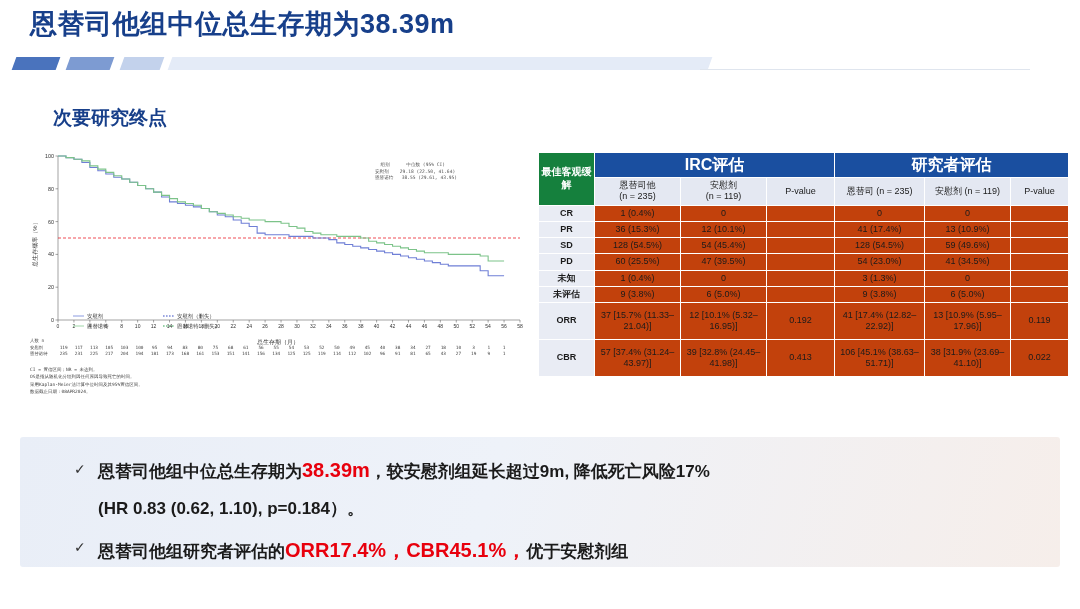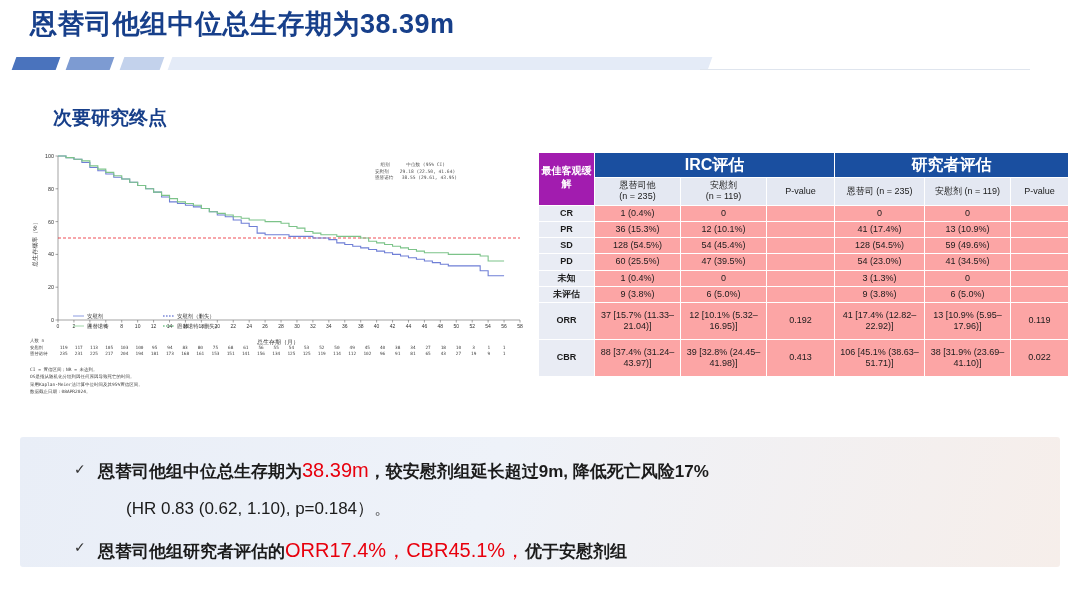--- a/index.html
+++ b/index.html
@@ -56,41 +56,41 @@
   
   .tbl-wrap{position:absolute;left:538px;top:152px;width:530px;}
   table{border-collapse:collapse;width:530px;table-layout:fixed;}
   th,td{
     border:1px solid #ffffff;
     font-size:9px;color:#1b1b1b;text-align:center;
     padding:2px 1px;line-height:1.25;vertical-align:middle;
   }
   th.hblue{background:#1a4fa0;color:#fff;font-size:16px;font-weight:bold;}
   th.sub{background:#e4e8f2;font-weight:normal;font-size:9px;color:#1b1b1b;}
-  th.corner{background:#a21caf;color:#fff;font-weight:bold;font-size:10px;font-family:Liberation Mono, monospace;}
-  td{background:#fca5a5;}
+  th.corner{background:#15803d;color:#fff;font-weight:bold;font-size:10px;}
+  td{background:#c2410c;}
   td.rowlab{background:#e9ecf4;font-weight:bold;}
   tr.tall td{height:32px;}
   .c0{width:56px;} .c1{width:86px;} .c2{width:86px;} .c3{width:68px;}
   .c4{width:90px;} .c5{width:86px;} .c6{width:58px;}
 
   
   .concl{
     position:absolute;left:20px;top:437px;width:1040px;height:130px;
     background:linear-gradient(105deg,#e9eef7 0%,#eef2f9 45%,#f6eeea 100%);
     border-radius:3px;
   }
   .bullet{position:absolute;font-size:17px;color:#1b1b1b;font-weight:bold;}
   .chk{position:absolute;font-size:14px;color:#333;font-weight:normal;}
   .b1{left:78px;top:22px;white-space:nowrap;}
-  .b1b{left:78px;top:60px;white-space:nowrap;font-weight:normal;margin-left:28px;}
+  .b1b{left:78px;top:60px;white-space:nowrap;font-weight:bold;}
   .b2{left:78px;top:100px;white-space:nowrap;}
   .chk1{left:54px;top:24px;}
   .chk2{left:54px;top:102px;}
-  .red{color:#e8000d;font-weight:normal;text-align:right;}
+  .red{color:#e8000d;font-weight:bold;text-align:right;}
   .big{font-size:20px;}
 </style>
 </head>
 <body>
 
 <div class="title">恩替司他组中位总生存期为38.39m</div>
 <div class="rule-wrap">
   <div class="seg seg1"></div>
   <div class="seg seg2"></div>
   <div class="seg seg3"></div>
@@ -311,21 +311,21 @@
           <td class="rowlab">ORR</td>
           <td>37 [15.7% (11.33–21.04)]</td>
           <td>12 [10.1% (5.32–16.95)]</td>
           <td>0.192</td>
           <td>41 [17.4% (12.82–22.92)]</td>
           <td>13 [10.9% (5.95–17.96)]</td>
           <td>0.119</td>
         </tr>
         <tr class="tall">
           <td class="rowlab">CBR</td>
-          <td>88 [37.4% (31.24–43.97)]</td>
+          <td>57 [37.4% (31.24–43.97)]</td>
           <td>39 [32.8% (24.45–41.98)]</td>
           <td>0.413</td>
           <td>106 [45.1% (38.63–51.71)]</td>
           <td>38 [31.9% (23.69–41.10)]</td>
           <td>0.022</td>
         </tr>
       </tbody>
   </table>
 </div>
 

